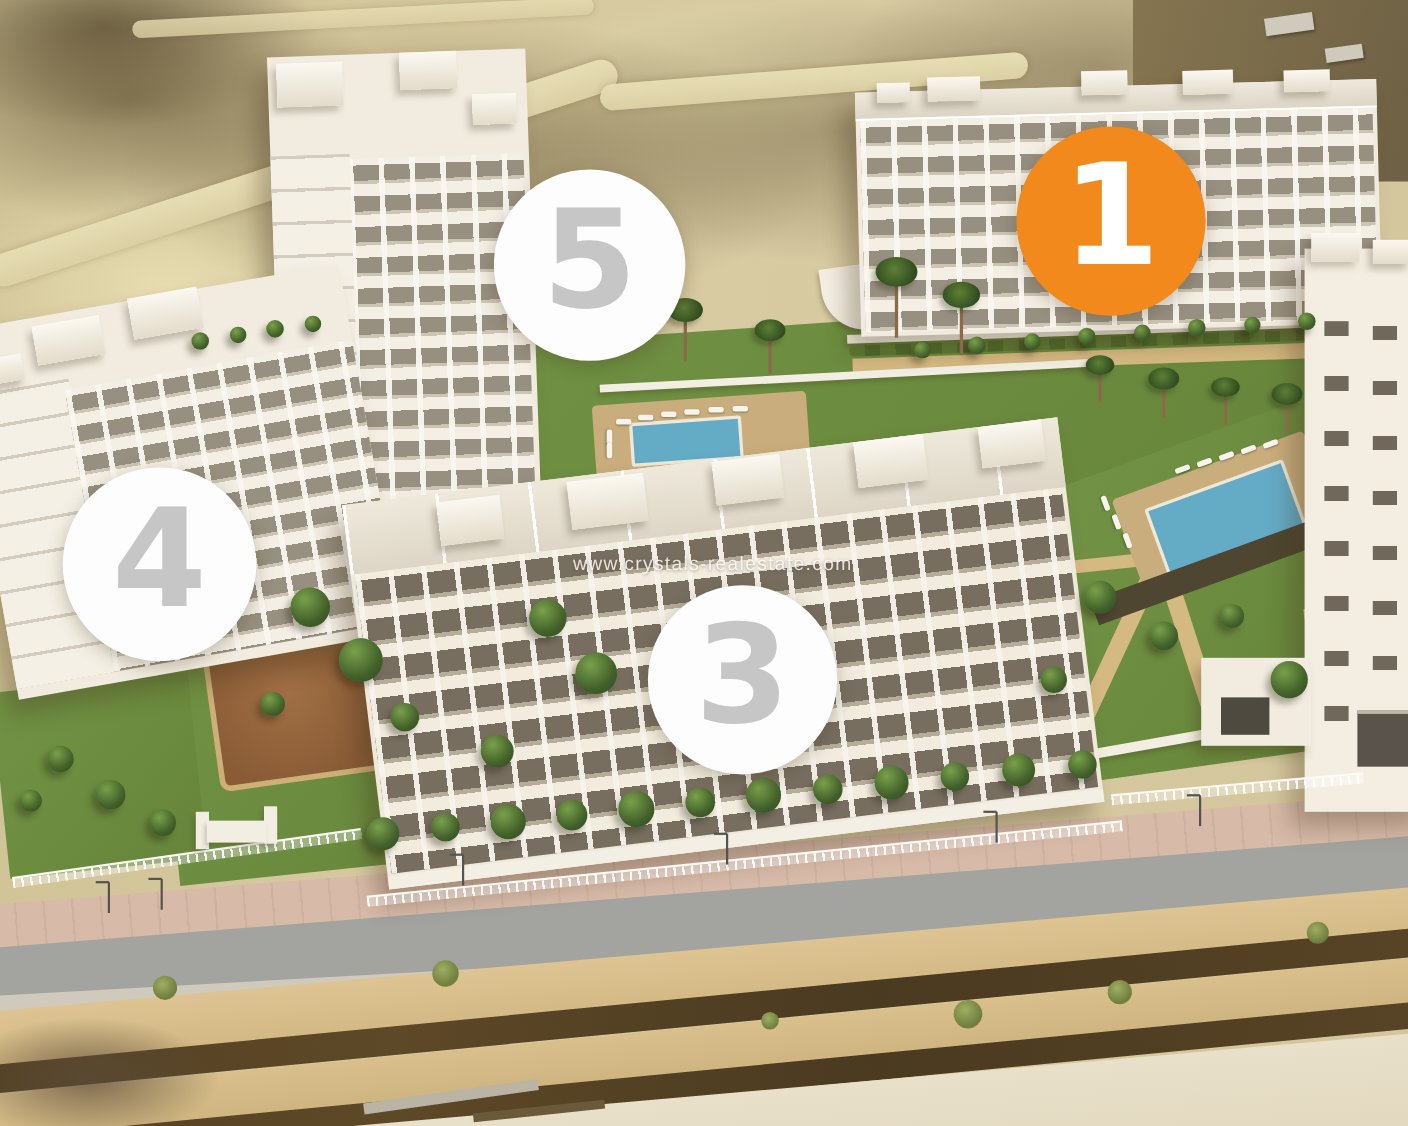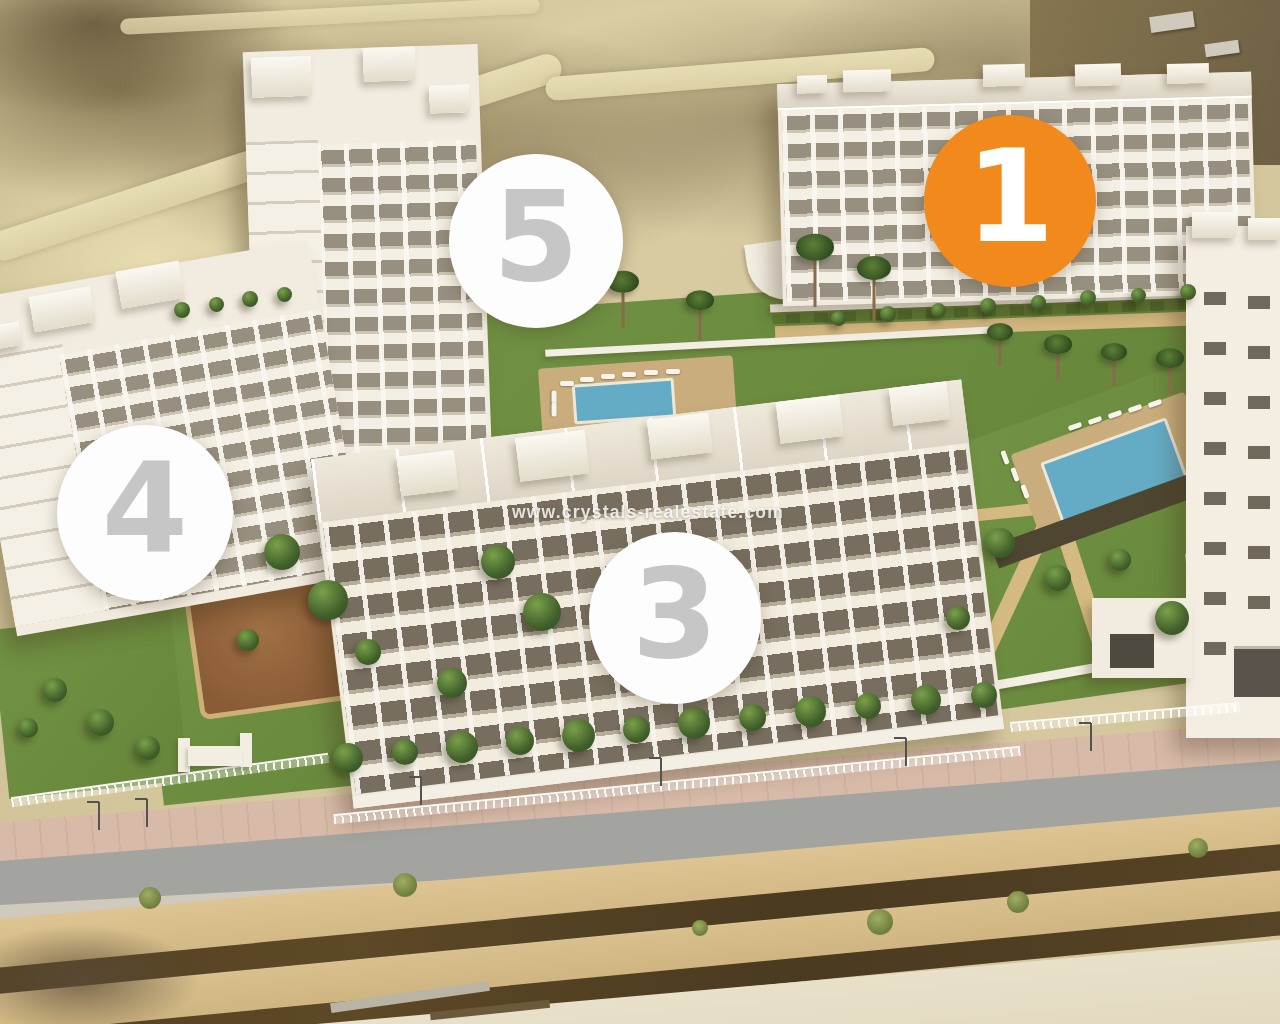--- a/index.html
+++ b/index.html
@@ -74,21 +74,21 @@
   
   .sidewalk { position:absolute; z-index:3; background:#d7baa8;
     background-image:repeating-linear-gradient(to right, rgba(120,80,60,.08) 0 2px, rgba(0,0,0,0) 2px 26px); }
   .asphalt { position:absolute; z-index:3; background:linear-gradient(180deg,#a8a8a4,#929290); }
   .curb { position:absolute; z-index:3; background:#cfcabb; }
   .sandband { position:absolute; z-index:3; }
   .trench { position:absolute; z-index:3; background:linear-gradient(90deg,#534022,#5d4827 30%,#4a3a20 60%,#5a4526); }
 
   
   .watermark { position:absolute; z-index:8; width:300px; text-align:center;
-    color:rgba(255,255,255,.82); font-size:17.5px; font-weight:700; letter-spacing:1.2px;
+    color:rgba(255,255,255,.82); font-size:17.5px; font-weight:400; letter-spacing:1.2px;
     text-shadow:0 1px 3px rgba(90,75,45,.55); }
   .marker { position:absolute; z-index:9; border-radius:50%;
     display:flex; align-items:center; justify-content:center;
     font-family:"DejaVu Sans","Liberation Sans",sans-serif; font-weight:700;
     box-shadow:0 5px 16px rgba(70,55,30,.30); }
   .marker span { line-height:1; transform:translateY(-4px); }
 </style>
 </head>
 <body>
 

